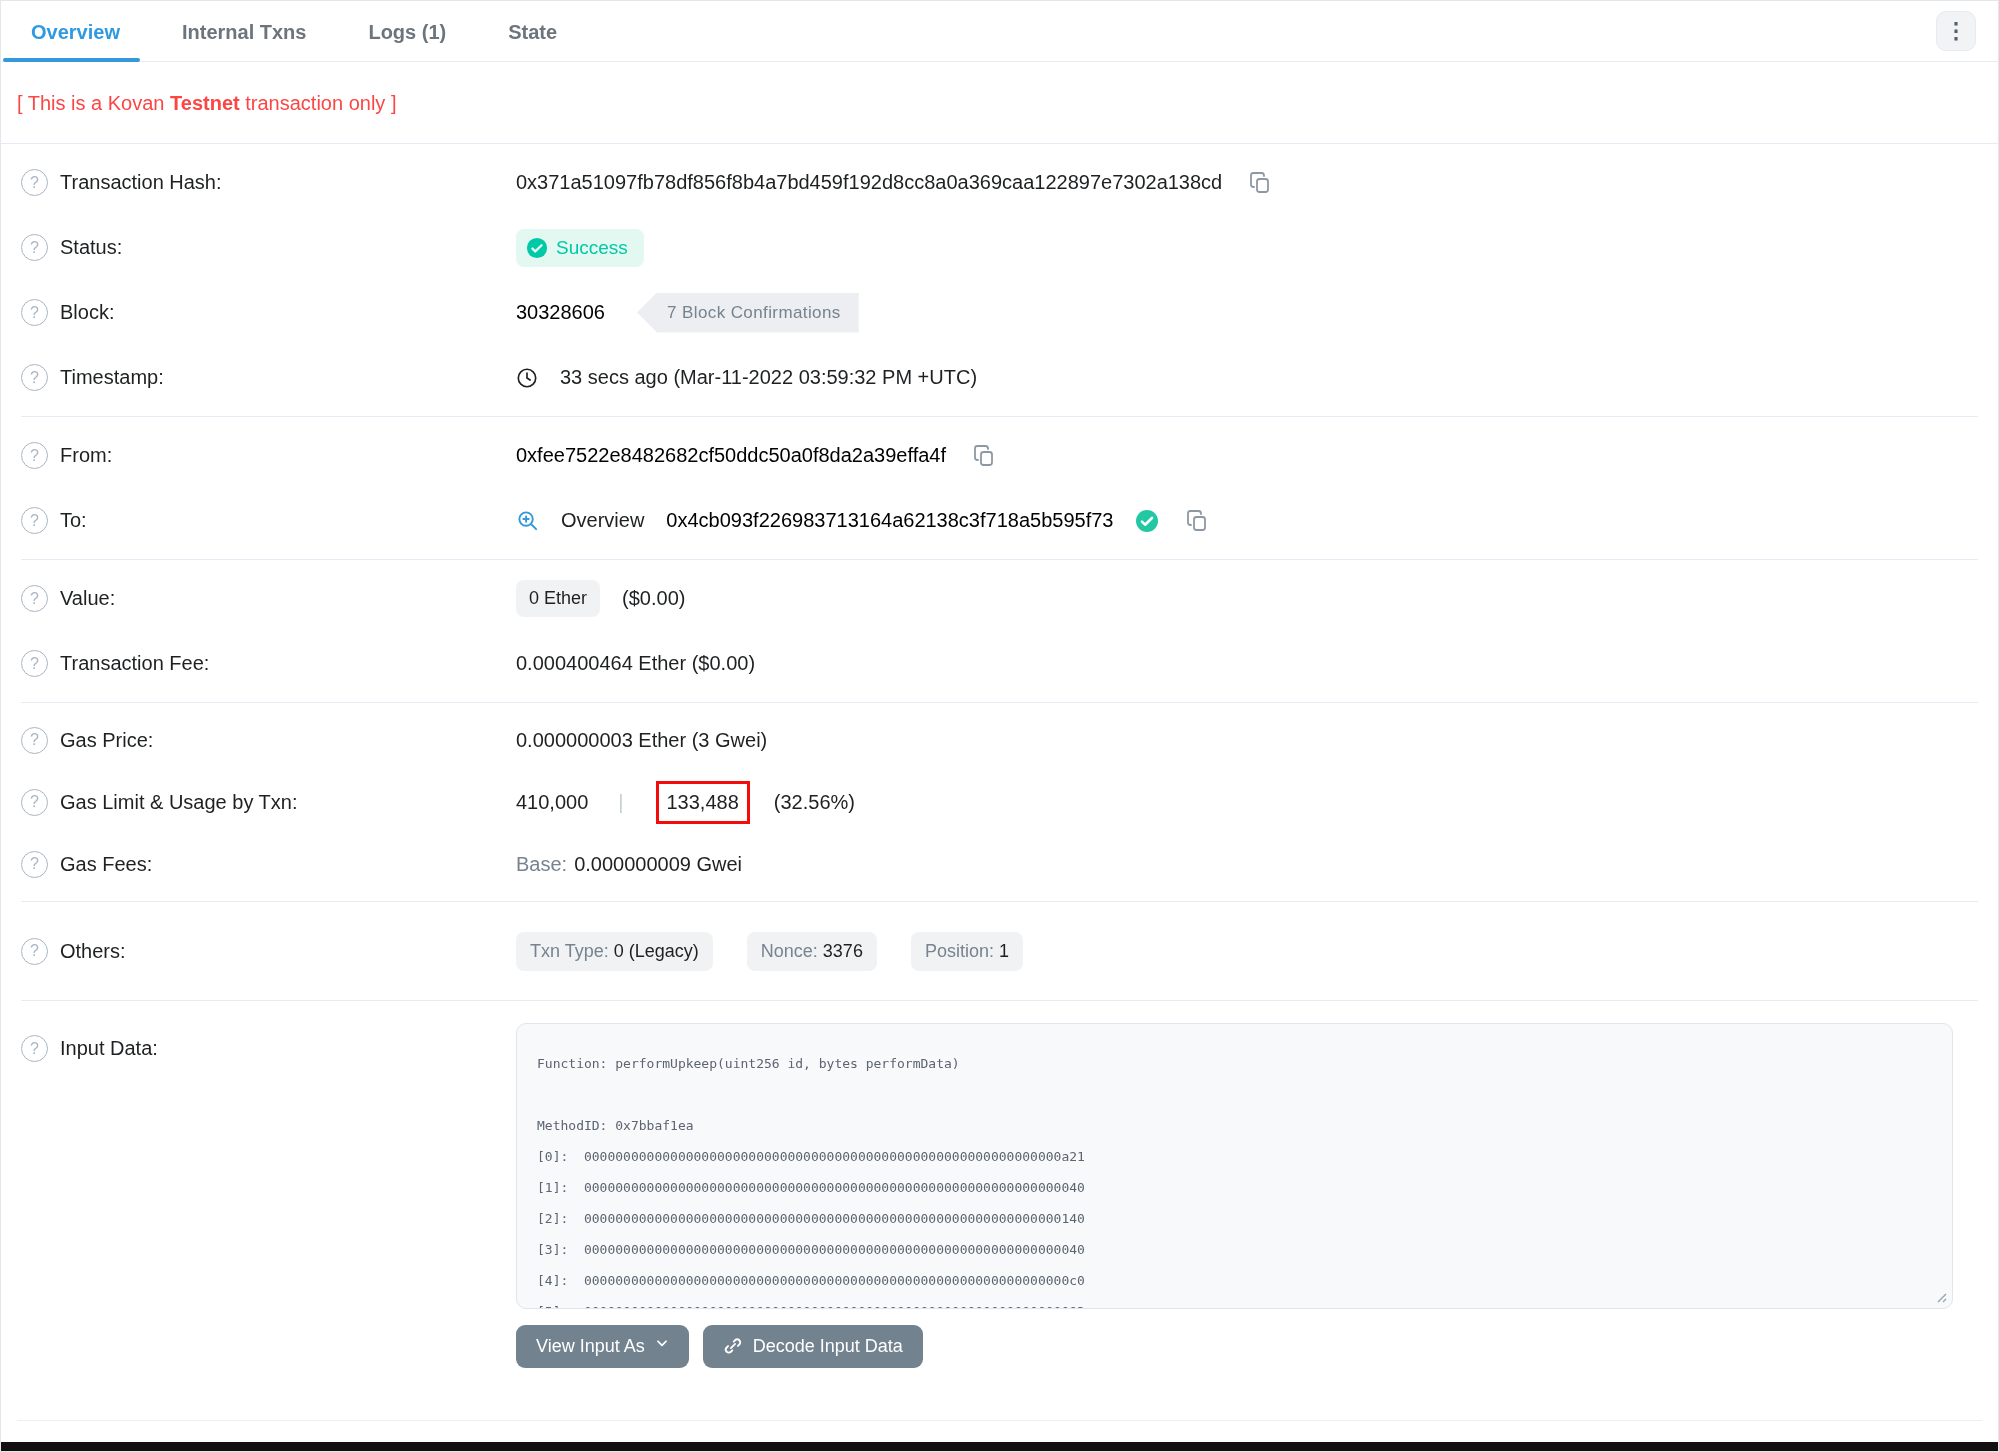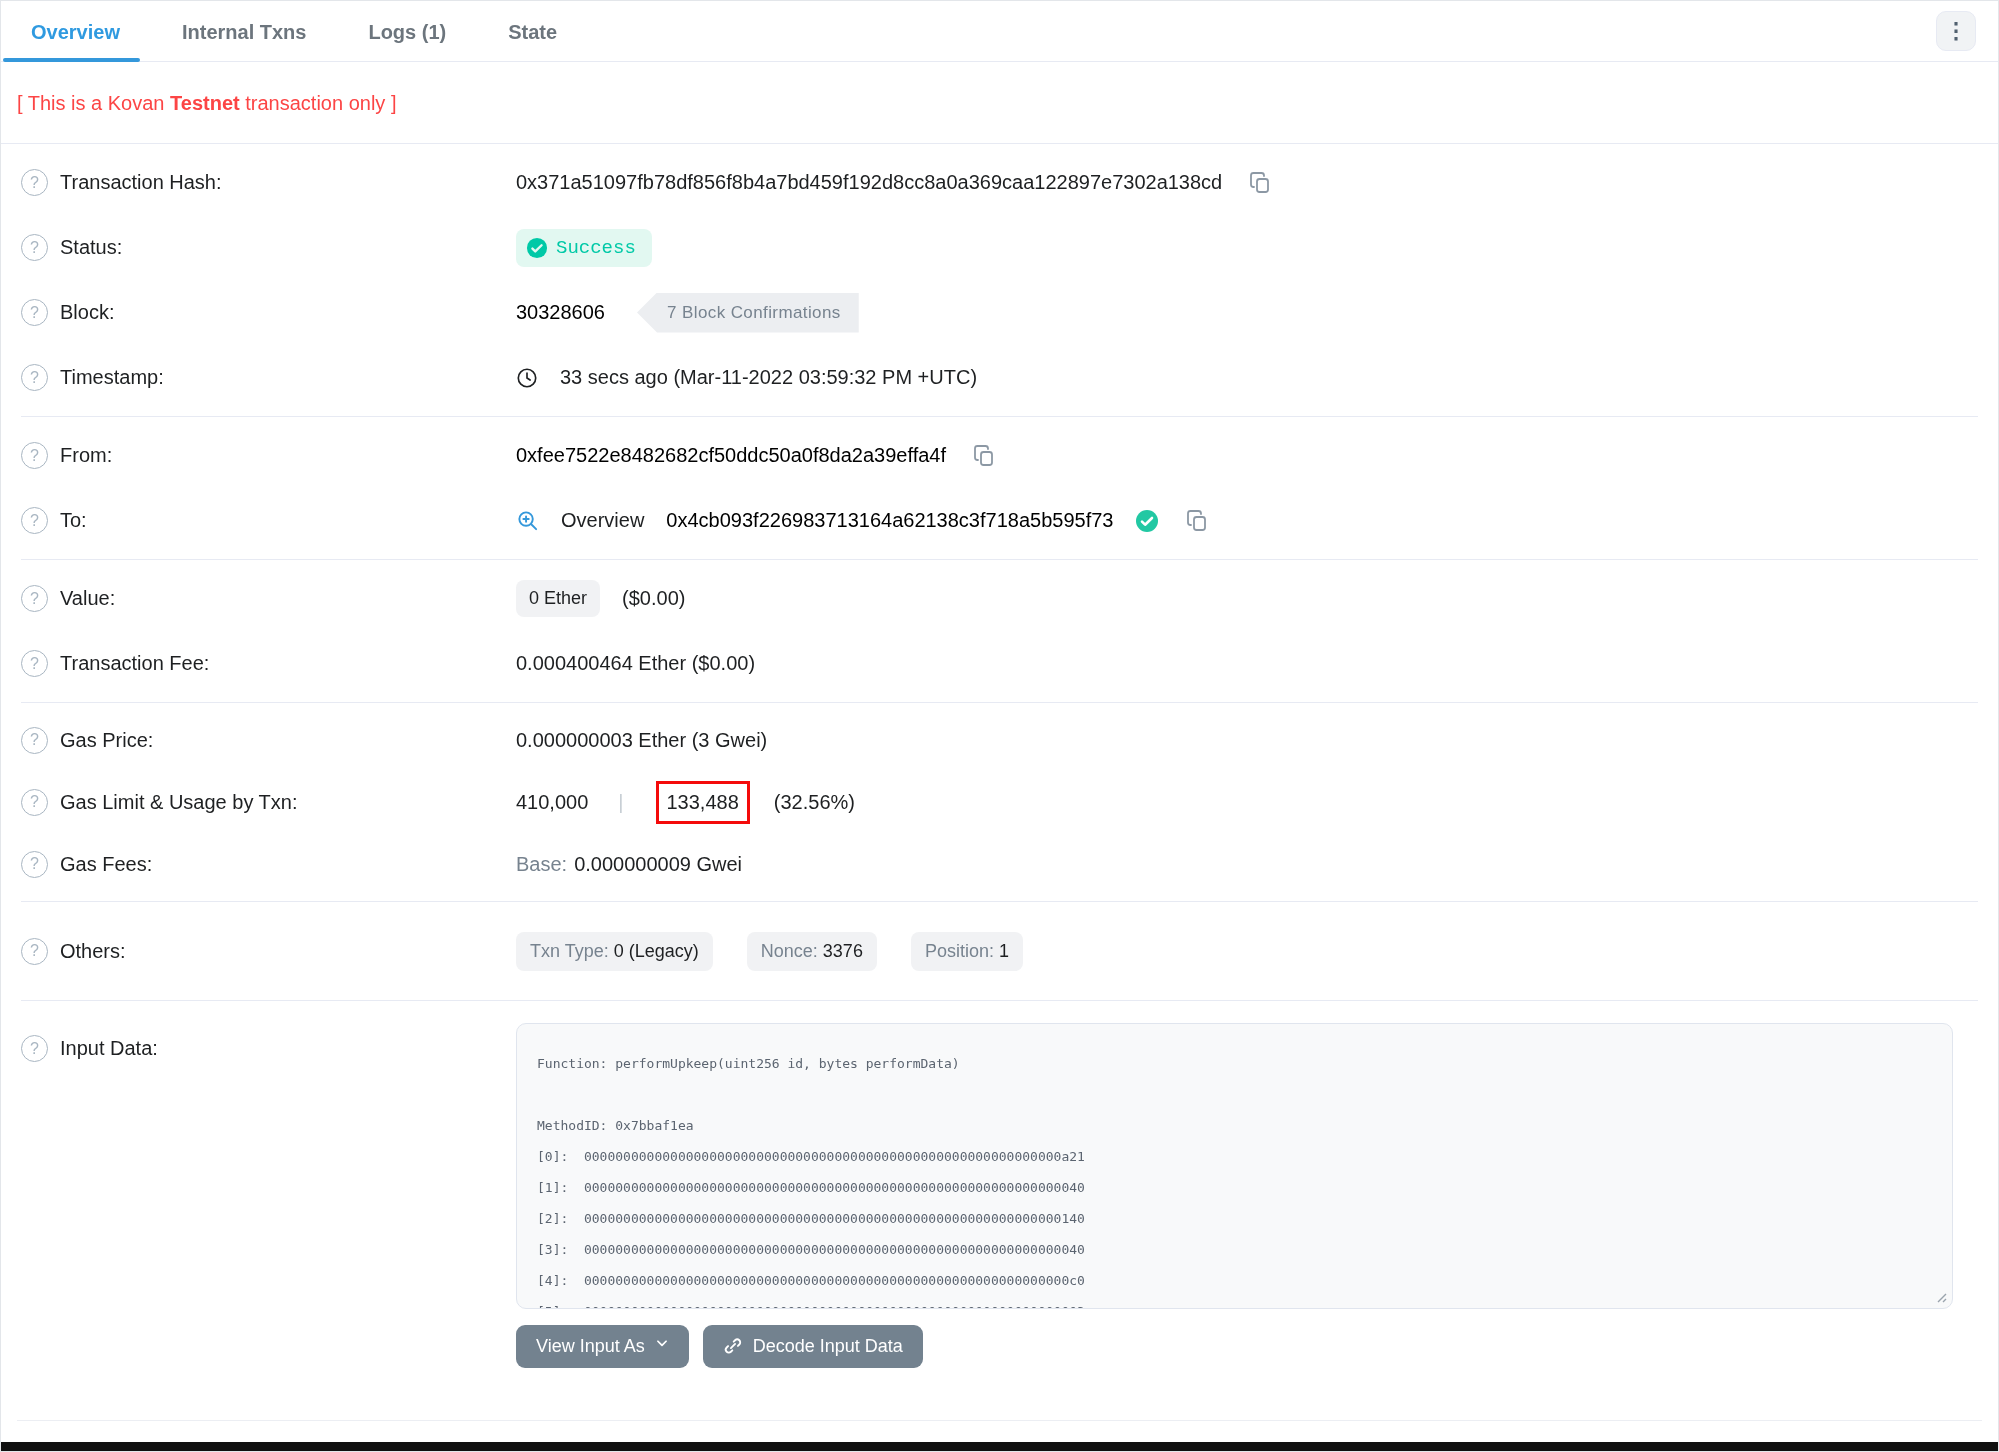--- a/index.html
+++ b/index.html
@@ -62,21 +62,21 @@
   .qicon::before { content:"?"; }
 
   .icon { display:inline-flex; flex:none; }
   .link { color:#000000; text-decoration:none; cursor:pointer; }
   .copy-btn { display:inline-flex; cursor:pointer; margin-left:4px; }
 
   
   .badge-success {
     display:inline-flex; align-items:center; gap:8px;
     background:#e2f8f1; color:#00c9a7;
-    font-size:19px; padding:8px 16px 8px 10px; border-radius:8px;font-family:Liberation Mono, monospace;
+    font-size:19px; padding:8px 16px 8px 10px; border-radius:8px;
   }
   .badge-confirm {
     background:#eceef1; color:#77838f; font-size:17px; letter-spacing:.4px;
     padding:10px 18px 10px 30px; margin-left:10px;
     clip-path:polygon(0 50%, 20px 0, 100% 0, 100% 100%, 20px 100%);
   }
   .badge-plain {
     background:#f1f2f4; border-radius:8px; font-size:18px;
     padding:8px 13px; color:#1e2022;
   }

